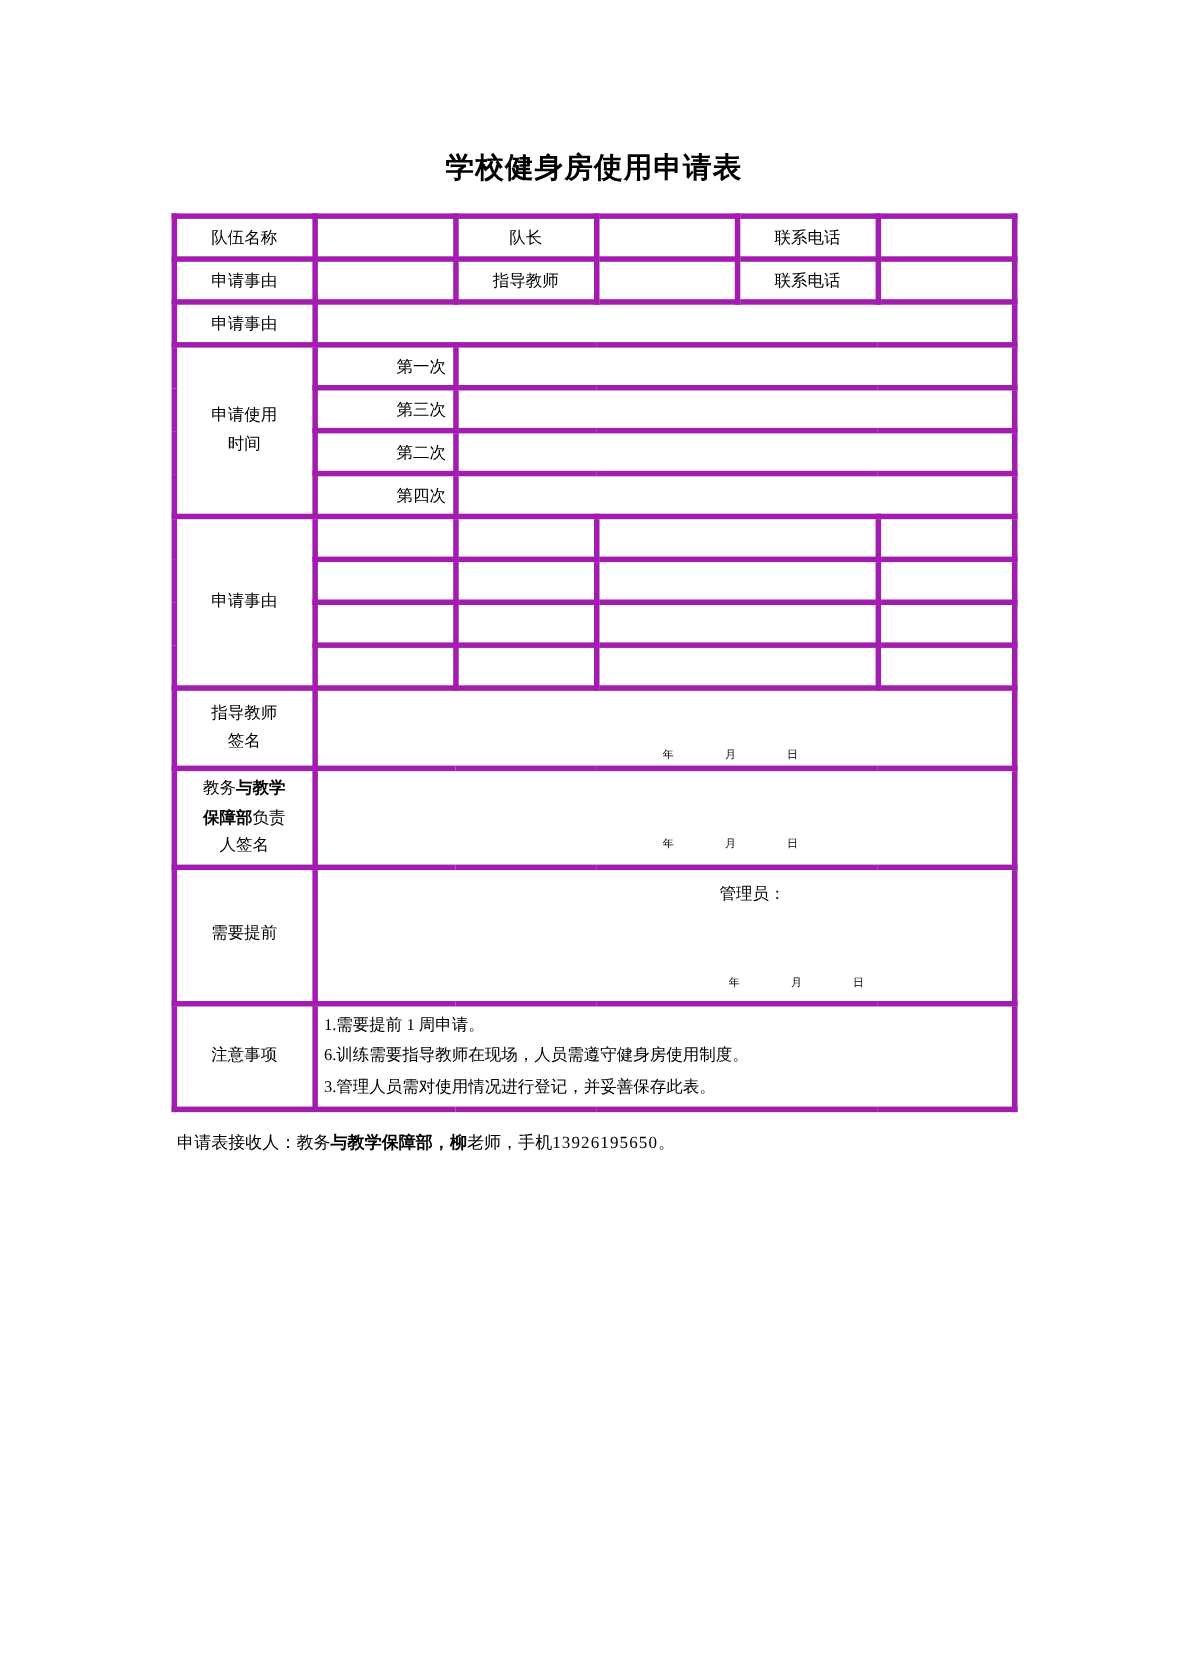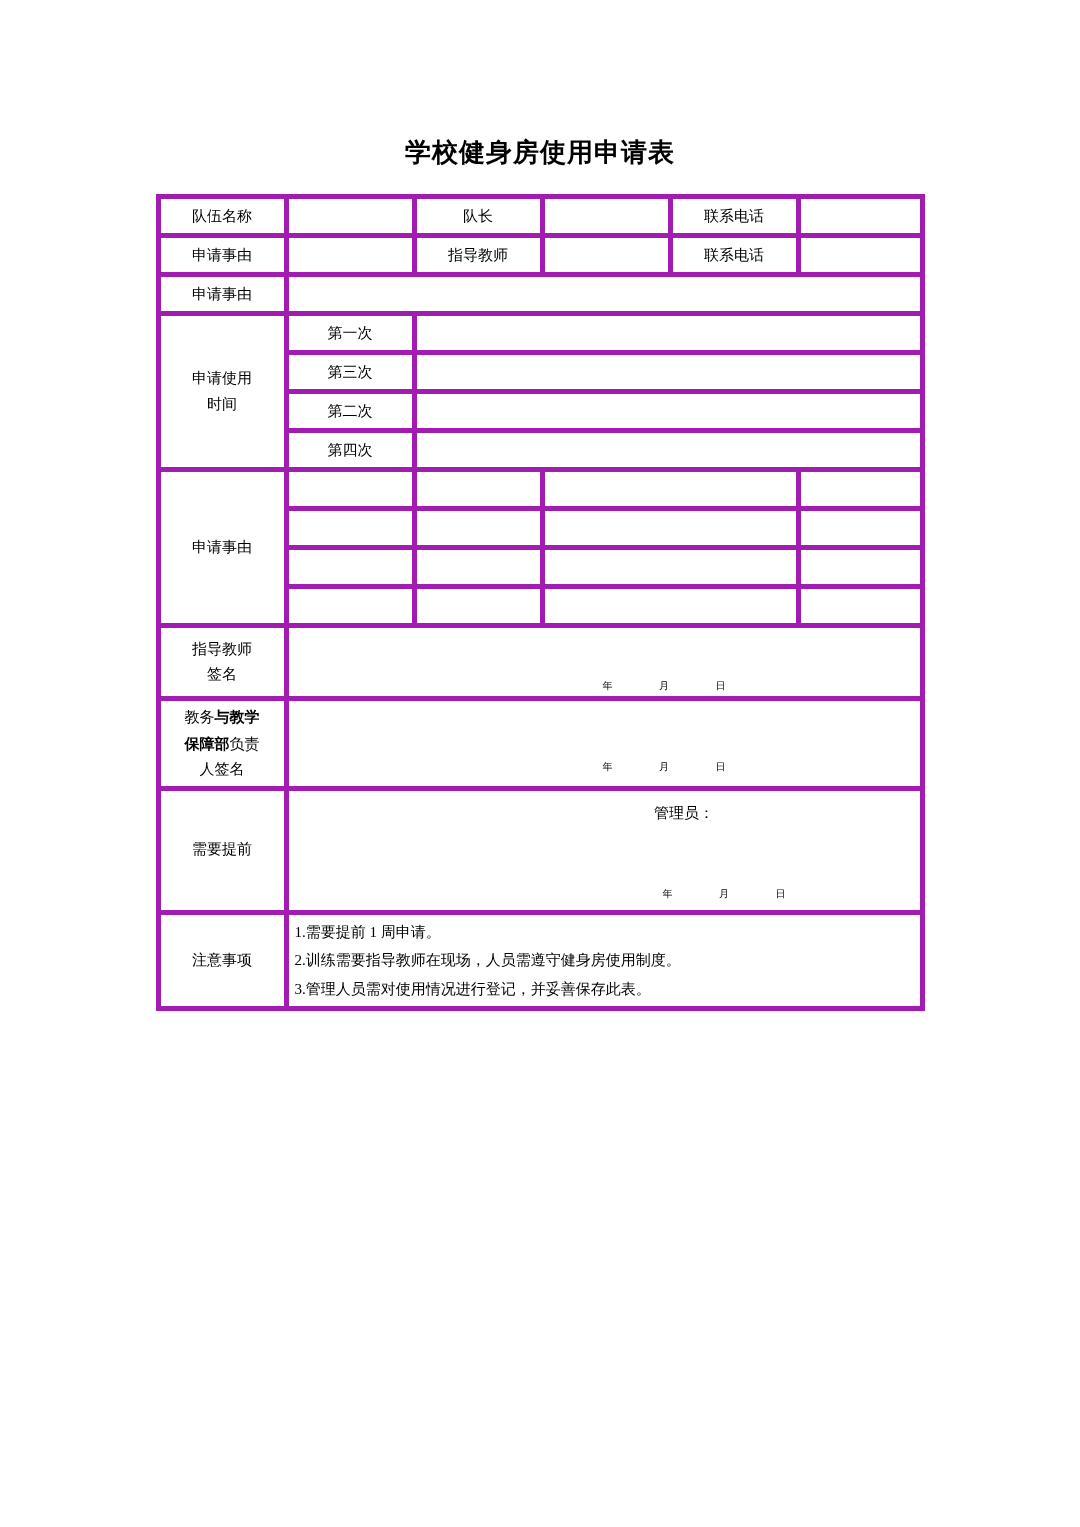--- a/index.html
+++ b/index.html
@@ -42,21 +42,21 @@
     font-size: 15px;
     padding: 3px 6px;
     vertical-align: middle;
     height: 28px;
     font-family: "Liberation Serif", "DejaVu Serif", serif;
   }
   td.lbl {
     text-align: center;
   }
   td.blank {
-    text-align: center;
+    text-align: right;
   }
   .vlabel {
     text-align: center;
     line-height: 1.7;
   }
   .tall-sign {
     height: 110px;
   }
   .tall-usage {
     height: 185px;
@@ -238,22 +238,25 @@
             <span>日</span>
           </div>
         </div>
       </td>
     </tr>
 
     <tr>
       <td class="vlabel">注意事项</td>
       <td class="notes" colspan="5">
         <div>1.需要提前 1 周申请。</div>
-        <div>2.训练需要指导教师在现场，人员需遵守健身房使用制度。</div>
+        <div>6.训练需要指导教师在现场，人员需遵守健身房使用制度。</div>
         <div>3.管理人员需对使用情况进行登记，并妥善保存此表。</div>
       </td>
     </tr>
 
   </tbody>
     </table>
 
+  <div class="footer-line">
+    <span>申请表接收人：教务</span><span class="bold-sans">与教学保障部，</span><span class="bold-sans">柳</span><span>老师，手机</span><span class="mono-digits">13926195650</span><span>。</span>
+  </div>
 
 </div>
 
 </body></html>

